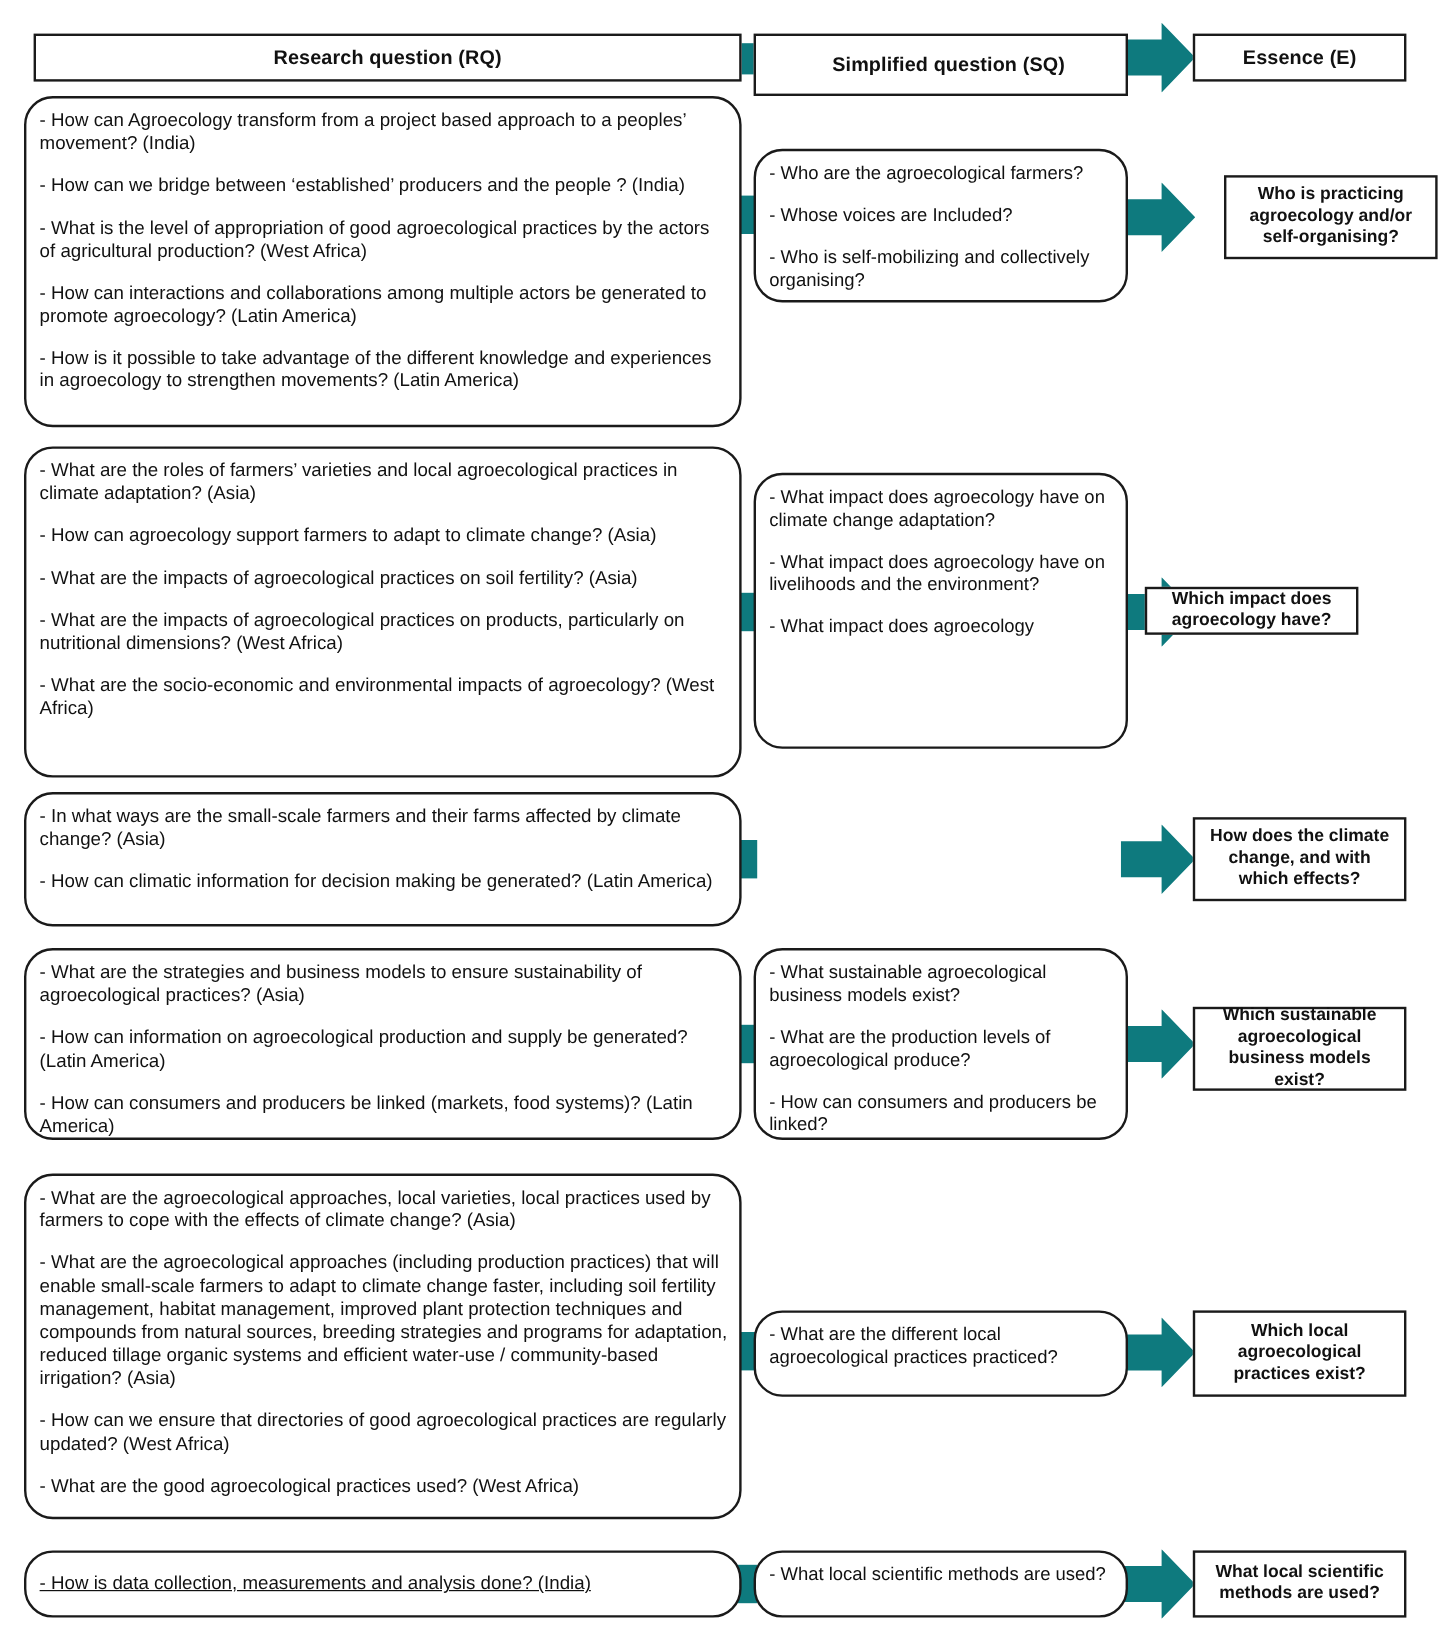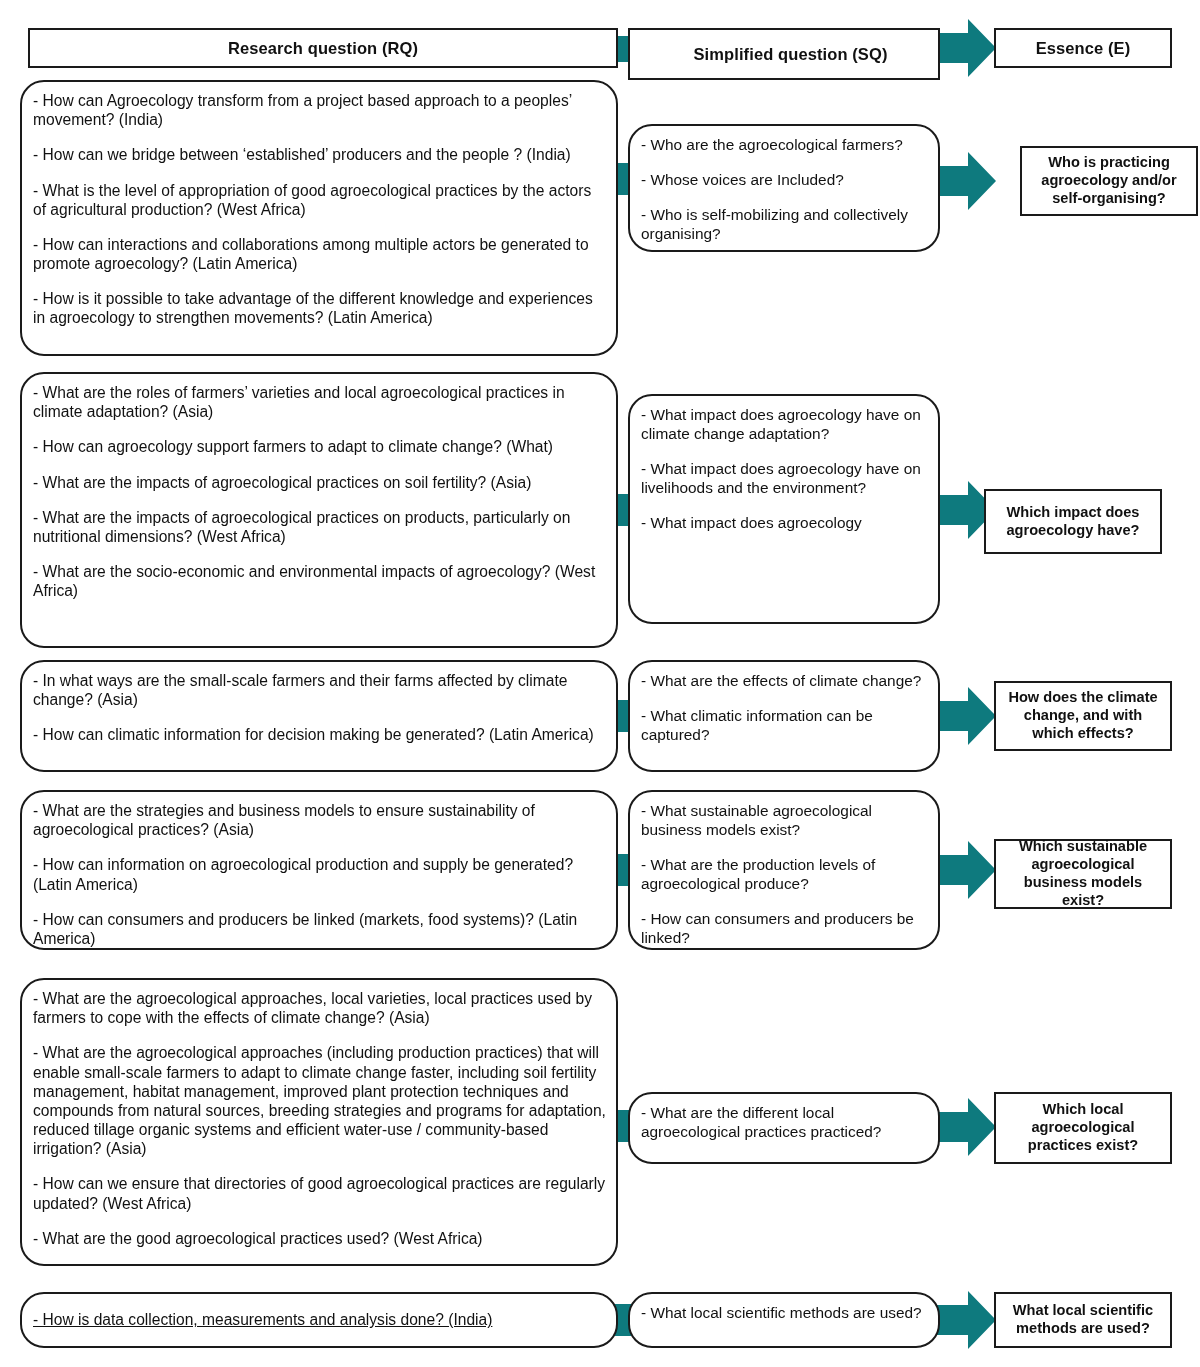--- a/index.html
+++ b/index.html
@@ -131,55 +131,51 @@
       <polygon points="0,14 34,14 34,0 62,29 34,58 34,44 0,44" fill="#0e7a7e"></polygon>
     </svg>
   </div>
 
   <div class="box ess-box" style="left:1020px; top:146px; width:178px; height:70px;">
     <span class="ess-text">Who is practicing agroecology and/or self-organising?</span>
   </div>
 
   <div class="box rq-box" style="left:20px; top:372px; width:598px; height:276px;">
     <p class="qline">- What are the roles of farmers’ varieties and local agroecological practices in climate adaptation? (Asia)</p>
-    <p class="qline">- How can agroecology support farmers to adapt to climate change? (What)</p>
+    <p class="qline">- How can agroecology support farmers to adapt to climate change? (Asia)</p>
     <p class="qline">- What are the impacts of agroecological practices on soil fertility? (Asia)</p>
     <p class="qline">- What are the impacts of agroecological practices on products, particularly on nutritional dimensions? (West Africa)</p>
     <p class="qline">- What are the socio-economic and environmental impacts of agroecology? (West Africa)</p>
   </div>
 
   <div class="tab" style="left:609px; top:494px; width:22px; height:32px;"></div>
 
   <div class="box sq-box" style="left:628px; top:394px; width:312px; height:230px;">
     <p class="qline">- What impact does agroecology have on climate change adaptation?</p>
     <p class="qline">- What impact does agroecology have on livelihoods and the environment?</p>
     <p class="qline">- What impact does agroecology</p>
   </div>
 
   <div class="arrow" style="left:934px; top:481px; width:62px; height:58px;">
     <svg width="62" height="58" viewBox="0 0 62 58">
       <polygon points="0,14 34,14 34,0 62,29 34,58 34,44 0,44" fill="#0e7a7e"></polygon>
     </svg>
   </div>
 
-  <div class="box ess-box" style="left:984px; top:489px; width:178px; height:65px;justify-content:flex-end;">
+  <div class="box ess-box" style="left:954px; top:489px; width:178px; height:40px;justify-content:flex-end;">
     <span class="ess-text">Which impact does agroecology have?</span>
   </div>
 
   <div class="box rq-box" style="left:20px; top:660px; width:598px; height:112px;">
     <p class="qline">- In what ways are the small-scale farmers and their farms affected by climate change? (Asia)</p>
     <p class="qline">- How can climatic information for decision making be generated? (Latin America)</p>
   </div>
 
   <div class="tab" style="left:609px; top:700px; width:22px; height:32px;"></div>
 
-  <div class="box sq-box" style="left:628px; top:660px; width:312px; height:112px;">
-    <p class="qline">- What are the effects of climate change?</p>
-    <p class="qline">- What climatic information can be captured?</p>
-  </div>
 
   <div class="arrow" style="left:934px; top:687px; width:62px; height:58px;">
     <svg width="62" height="58" viewBox="0 0 62 58">
       <polygon points="0,14 34,14 34,0 62,29 34,58 34,44 0,44" fill="#0e7a7e"></polygon>
     </svg>
   </div>
 
   <div class="box ess-box" style="left:994px; top:681px; width:178px; height:70px;">
     <span class="ess-text">How does the climate change, and with which effects?</span>
   </div>

